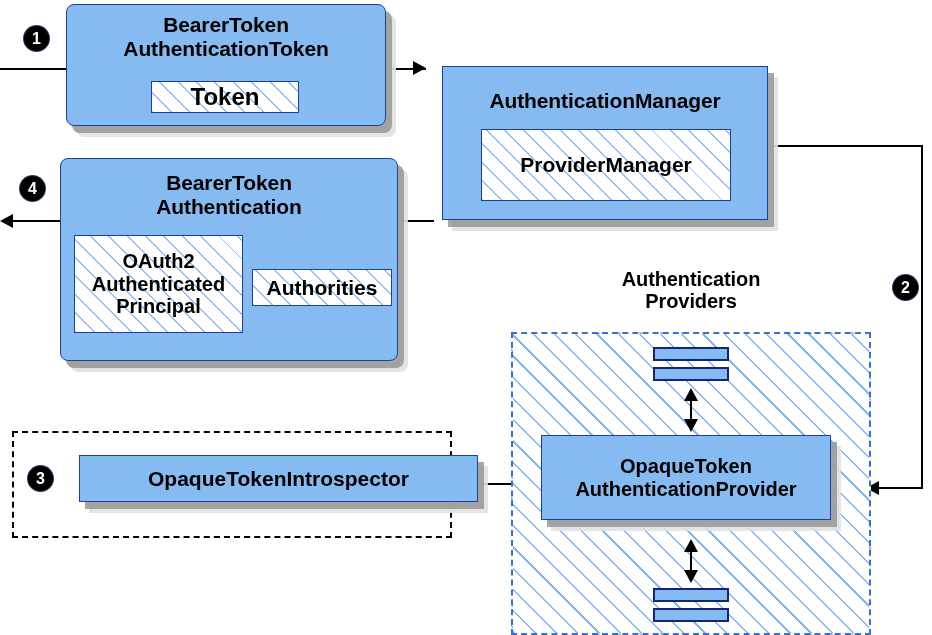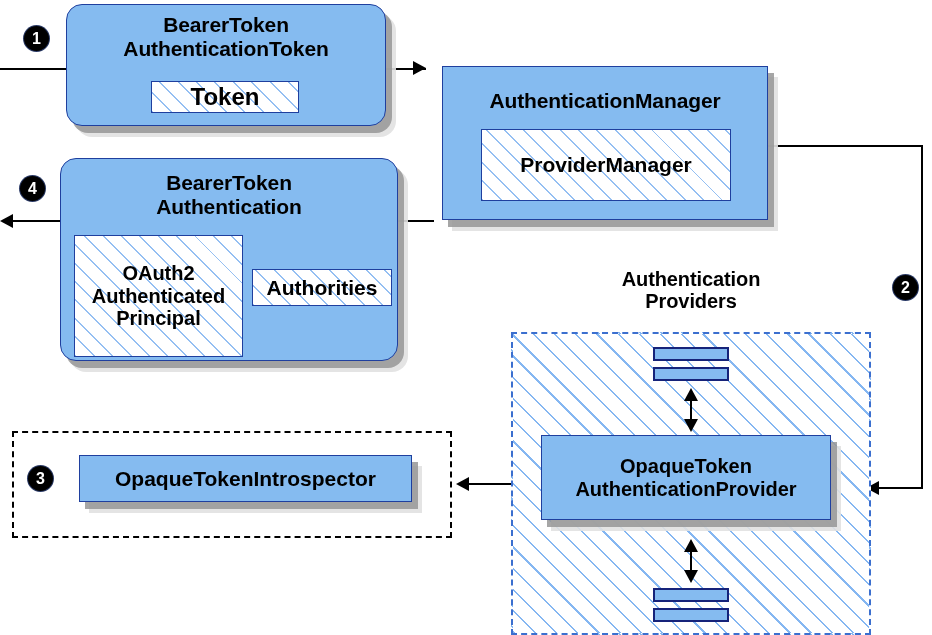--- a/index.html
+++ b/index.html
@@ -3,21 +3,21 @@
 <meta charset="utf-8">
 <style>
   html,body{margin:0;padding:0;background:#ffffff;}
   body{font-family:"Liberation Sans","DejaVu Sans",sans-serif;}
   #canvas{position:relative;width:932px;height:635px;background:#ffffff;overflow:hidden;}
 
   
   .node{position:absolute;box-sizing:border-box;}
 
   .blue-round{
-    background:#85BBF0;border:1.5px solid #1F3F9E;border-radius:16px;
+    background:#85BBF0;border:1.5px solid #1F3F9E;border-radius:8px;
     box-shadow:6px 7px 0 0 rgba(150,150,150,.85), 10px 11px 0 0 rgba(225,225,225,.9);
   }
   .blue-rect{
     background:#85BBF0;border:1.5px solid #1F3F9E;
     box-shadow:6px 7px 0 0 rgba(150,150,150,.85), 10px 11px 0 0 rgba(225,225,225,.9);
     margin-left:10px;
   }
   .blue-rect-plain{background:#85BBF0;border:2px solid #16237A;}
 
   .hatch-white{
@@ -109,21 +109,21 @@
 
   <div class="vline" style="left:690px;top:543px;height:37px;"></div>
   <div class="arrow-u" style="left:684px;top:539px;"></div>
   <div class="arrow-d" style="left:684px;top:570px;"></div>
 
   <div class="blue-rect-plain node" style="left:653px;top:588px;width:76px;height:14px;"></div>
   <div class="blue-rect-plain node" style="left:653px;top:608px;width:76px;height:14px;"></div>
 
   <div class="dash-black" style="left:12px;top:431px;width:440px;height:107px;"></div>
 
-  <div class="blue-rect node" style="left:69px;top:455px;width:333px;height:47px;">
+  <div class="blue-rect node" style="left:69px;top:455px;width:399px;height:47px;">
     <div class="ctr" style="font-size:21px;">OpaqueTokenIntrospector</div>
   </div>
 
   <div class="blue-round node" style="left:66px;top:4px;width:320px;height:122px;">
     <div class="title" style="top:8px;font-size:21px;">BearerToken
 AuthenticationToken</div>
     <div class="hatch-white node" style="left:84px;top:76px;width:148px;height:32px;">
       <div class="ctr" style="font-size:24px;">Token</div>
     </div>
   </div>
@@ -132,21 +132,21 @@
     <div class="title" style="top:22px;font-size:21px;">AuthenticationManager</div>
     <div class="hatch-white node" style="left:38px;top:62px;width:250px;height:72px;">
       <div class="ctr" style="font-size:21px;">ProviderManager</div>
     </div>
   </div>
 
   <div class="blue-round node" style="left:60px;top:158px;width:338px;height:203px;">
     <div class="title" style="top:12px;font-size:21px;">BearerToken
 Authentication</div>
 
-    <div class="hatch-white node" style="left:13px;top:76px;width:169px;height:122px;text-decoration:underline;">
+    <div class="hatch-white node" style="left:13px;top:76px;width:169px;height:98px;text-decoration:underline;">
       <div class="ctr" style="font-size:20px;">OAuth2
 Authenticated
 Principal</div>
     </div>
 
     <div class="hatch-white node" style="left:191px;top:110px;width:140px;height:37px;">
       <div class="ctr" style="font-size:21px;">Authorities</div>
     </div>
   </div>
 

